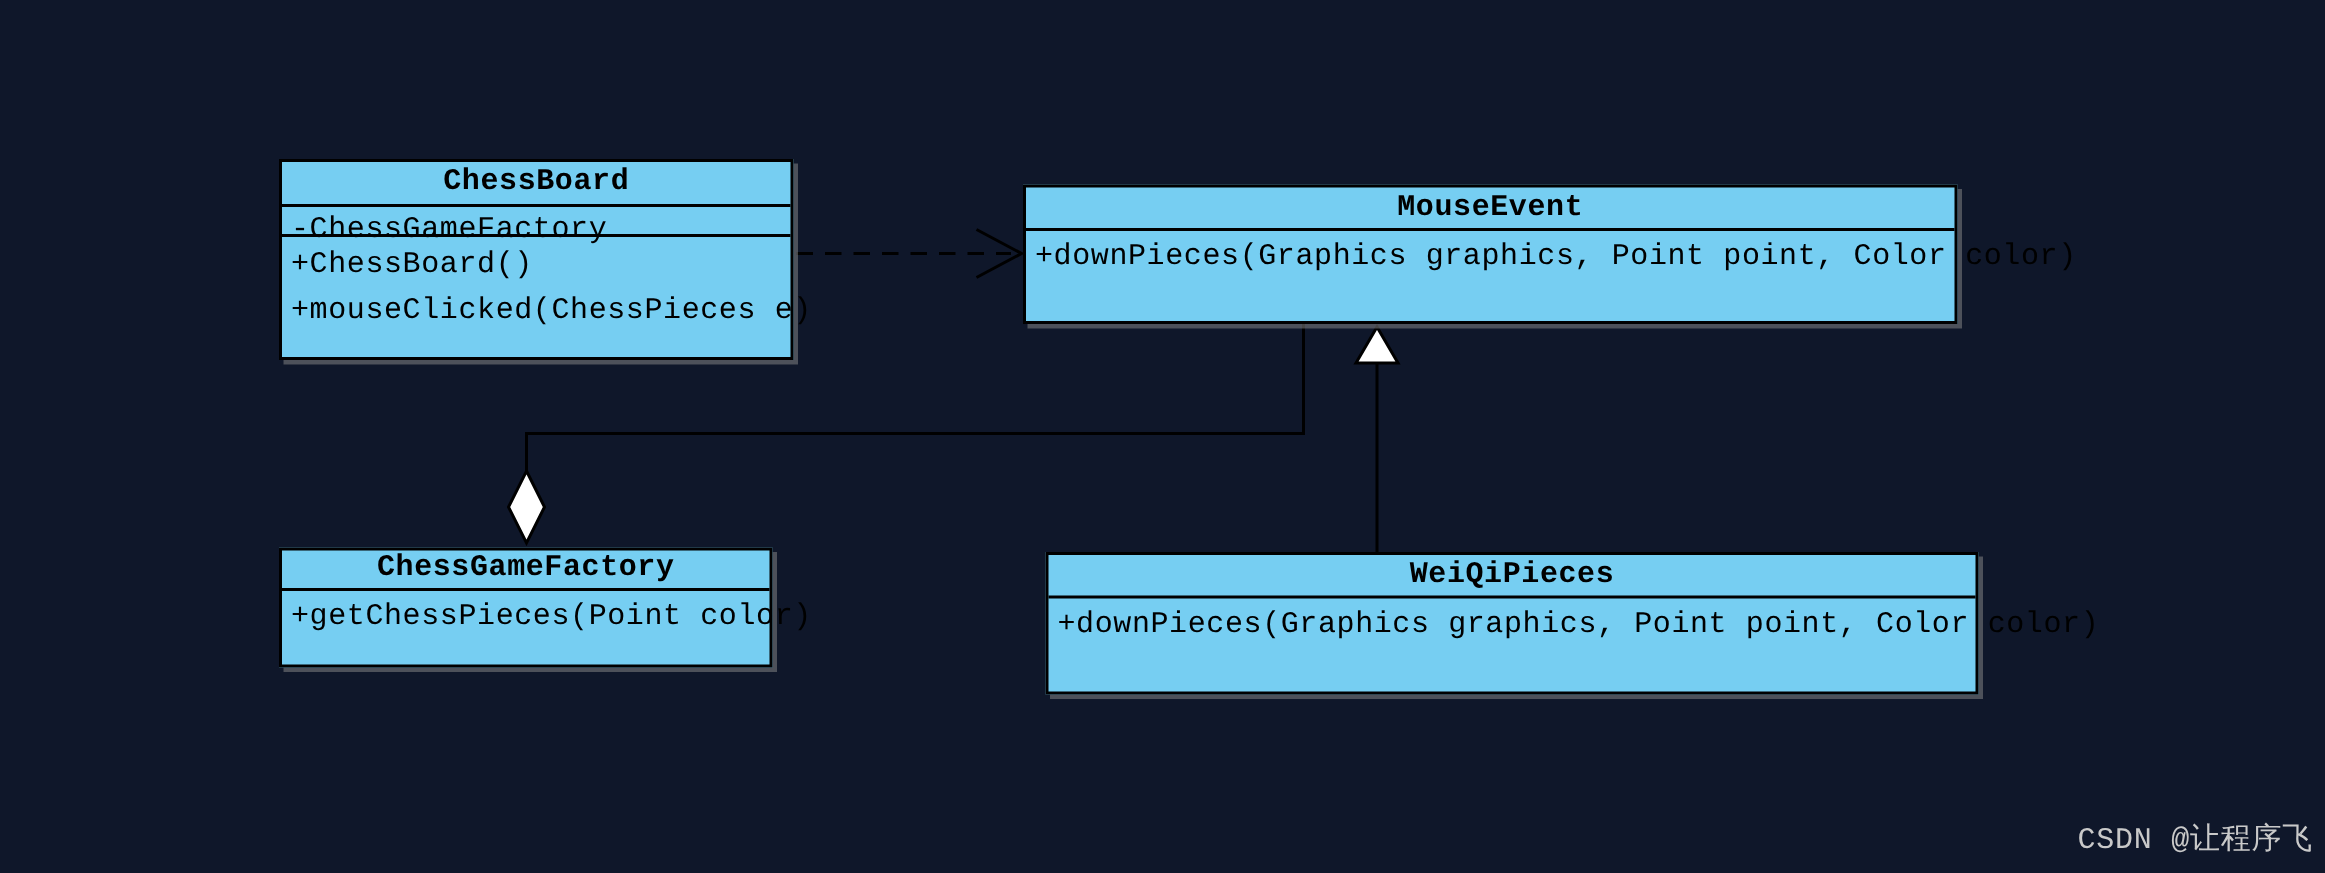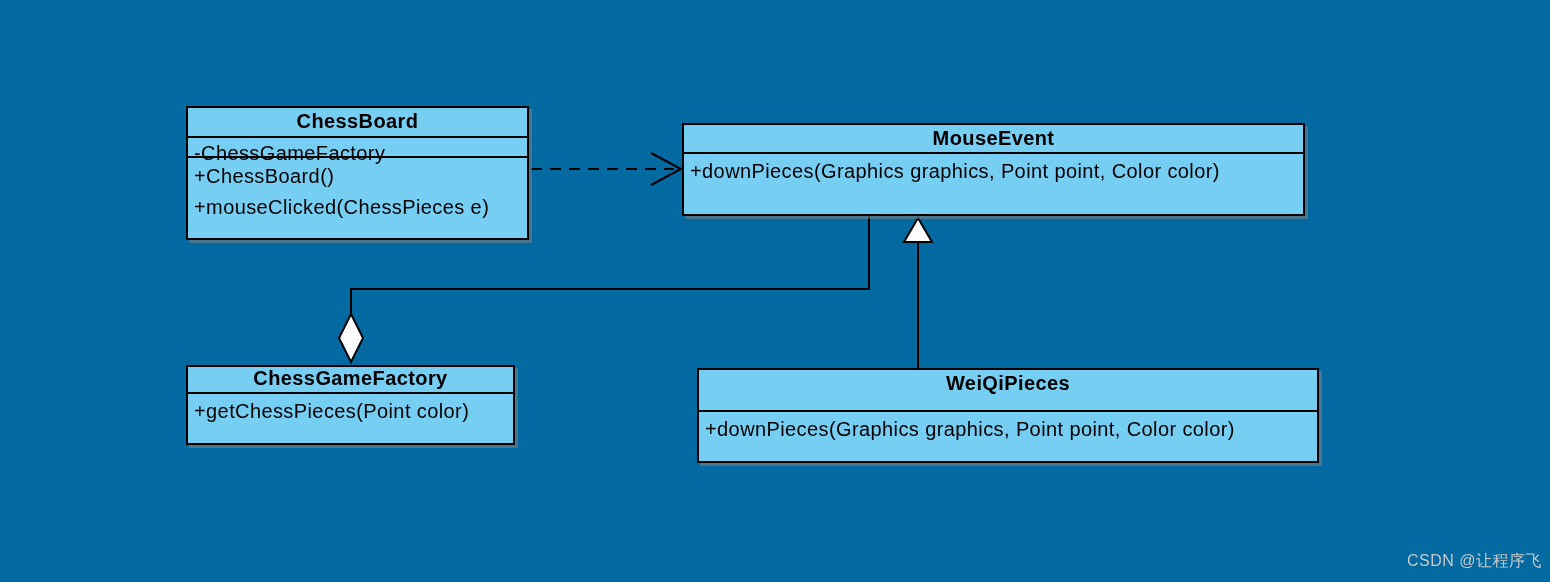--- a/index.html
+++ b/index.html
@@ -1,22 +1,22 @@
 <!DOCTYPE html>
 <html><head>
 <meta charset="utf-8">
 <style>
   * { margin: 0; padding: 0; box-sizing: border-box; }
   html, body { background: #ffffff; }
   .canvas {
     position: relative;
     width: 1550px;
     height: 582px;
-    background: #0369a1;
-    font-family: Liberation Sans, sans-serif;
+    background: #0f172a;
+    font-family: Liberation Mono, monospace;
     overflow: hidden;
   }
   .connectors {
     position: absolute;
     left: 0; top: 0;
     width: 1550px; height: 582px;
   }
   .uml-class {
     position: absolute;
     background: #76CEF2;
@@ -40,21 +40,21 @@
     font-size: 20px;
     letter-spacing: 0.4px;
     padding-left: 6px;
     white-space: nowrap;
     line-height: 31px;
   }
   .watermark {
     position: absolute;
     right: 8px;
     bottom: 10px;
-    font-size: 16px;
+    font-size: 20px;
     color: #c9c9c9;
     letter-spacing: 0.5px;
   }
 </style>
 </head>
 <body>
 
 <div class="canvas">
 
   <svg class="connectors" viewBox="0 0 1550 582">
@@ -94,21 +94,21 @@
   </div>
 
   <div class="uml-class" style="left:186px; top:365px; width:329px; height:80px;">
     <div class="uml-title" style="height:25px; padding-top:0;">ChessGameFactory</div>
     <div class="uml-compartment" style="flex:1; padding-top:2px;">
       <div class="uml-member">+getChessPieces(Point color)</div>
     </div>
   </div>
 
   <div class="uml-class" style="left:697px; top:368px; width:622px; height:95px;">
-    <div class="uml-title" style="height:40px;border-radius:12px;">WeiQiPieces</div>
+    <div class="uml-title" style="height:27px;border-radius:12px;">WeiQiPieces</div>
     <div class="uml-compartment" style="flex:1; padding-top:2px;">
       <div class="uml-member">+downPieces(Graphics graphics, Point point, Color color)</div>
     </div>
   </div>
 
   <div class="watermark">CSDN @让程序飞</div>
 
 </div>
 
 </body></html>

